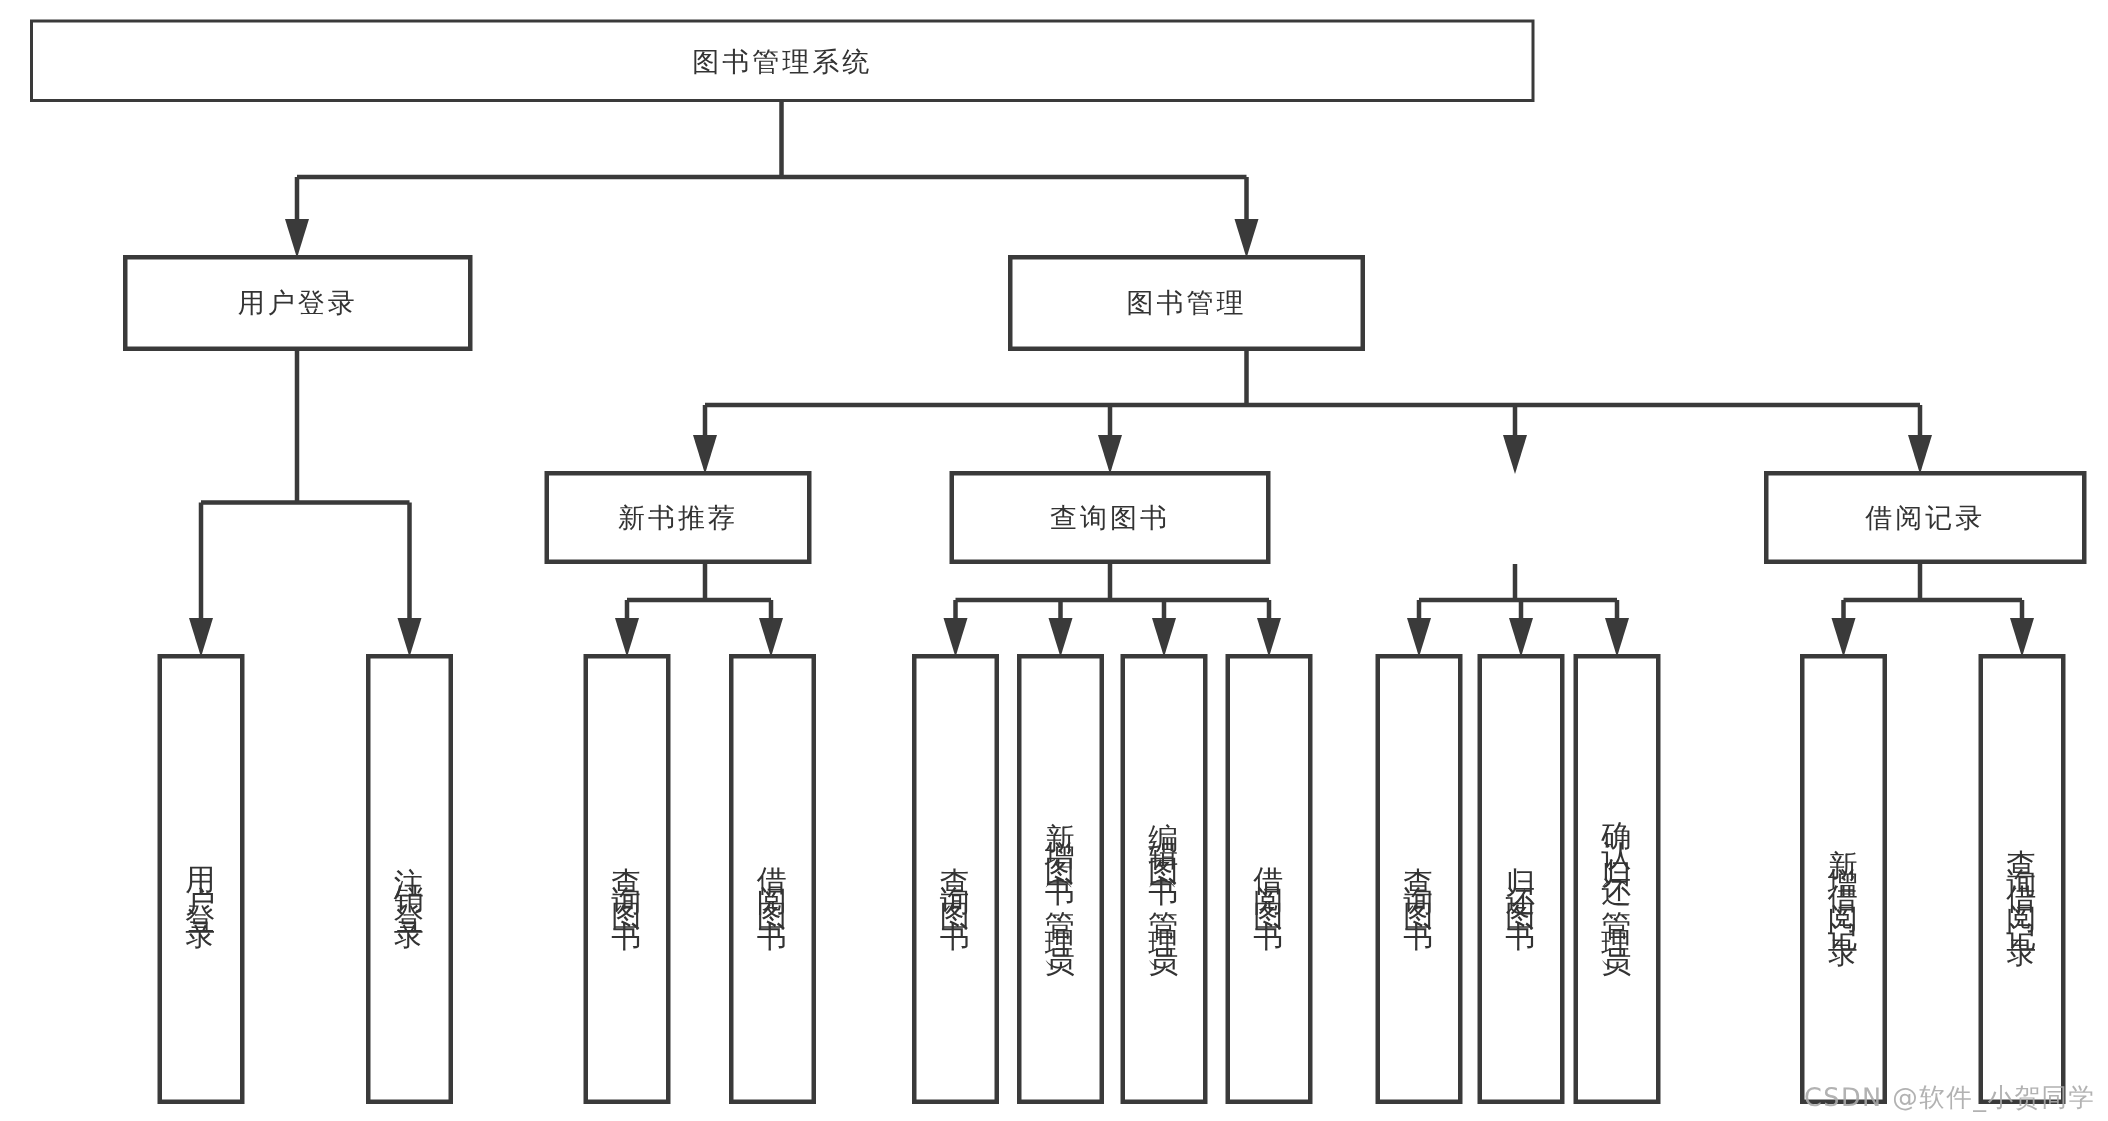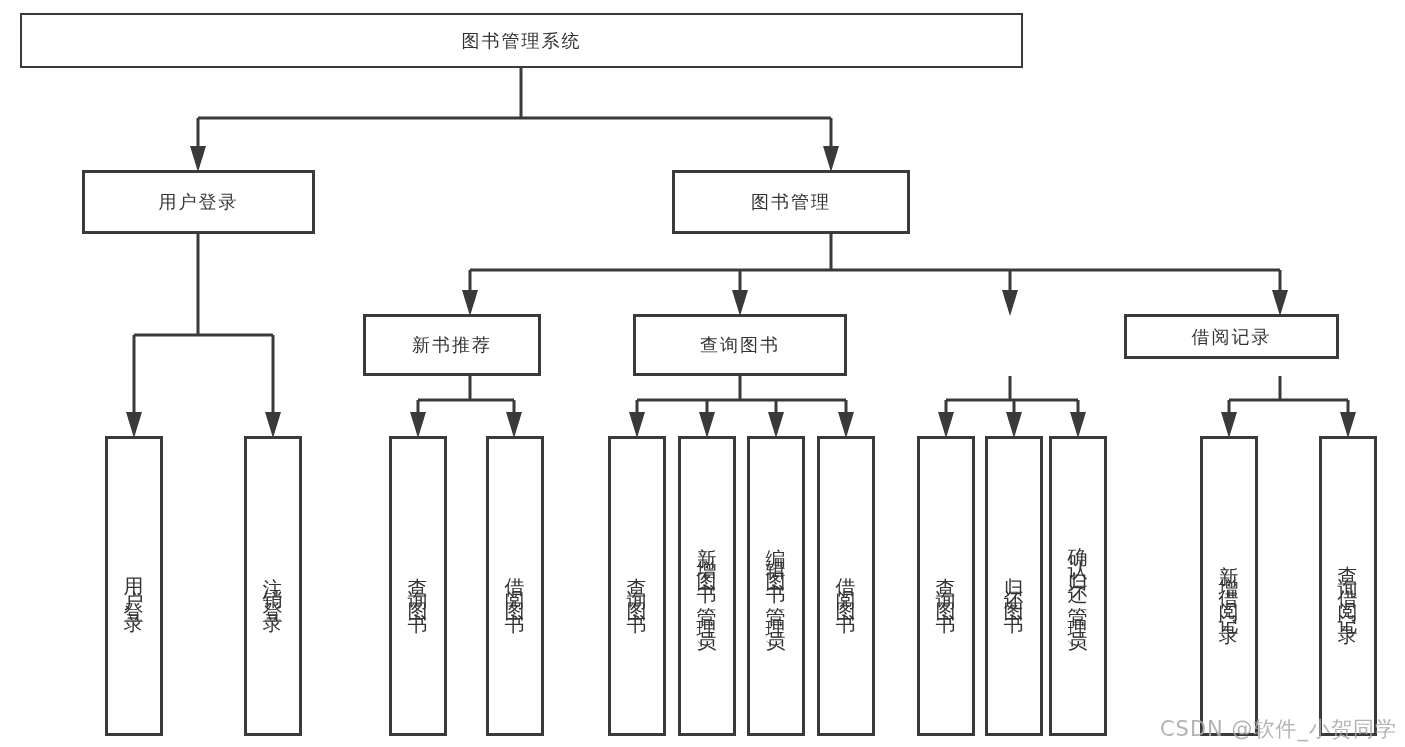--- a/index.html
+++ b/index.html
@@ -39,21 +39,21 @@
     writing-mode: vertical-rl;
     text-orientation: mixed;
     font-size: 20px;
     letter-spacing: 12px;
     line-height: 1;
   }
   .watermark {
     position: absolute;
     right: 8px;
     bottom: 4px;
-    font-size: 21px;
+    font-size: 17px;
     color: rgba(170,170,170,0.9);
     letter-spacing: 1px;
     white-space: nowrap;
     z-index: 10;
     margin-left: 20px;
   }
 </style>
 </head>
 <body>
 
@@ -99,21 +99,21 @@
     </g>
   </svg>
 
   <div class="node box-h root-box" style="left:20px; top:13px; width:1003px; height:55px;">图书管理系统</div>
 
   <div class="node box-h" style="left:82px; top:170px; width:233px; height:64px;">用户登录</div>
   <div class="node box-h" style="left:672px; top:170px; width:238px; height:64px;">图书管理</div>
 
   <div class="node box-h" style="left:363px; top:314px; width:178px; height:62px;">新书推荐</div>
   <div class="node box-h" style="left:633px; top:314px; width:214px; height:62px;">查询图书</div>
-  <div class="node box-h" style="left:1124px; top:314px; width:215px; height:45px;">借阅记录</div>
+  <div class="node box-h" style="left:1176px; top:314px; width:215px; height:62px;">借阅记录</div>
 
   <div class="node box-v" style="left:105px; top:436px; width:58px; height:300px;">用户登录</div>
   <div class="node box-v" style="left:244px; top:436px; width:58px; height:300px;">注销登录</div>
 
   <div class="node box-v" style="left:389px; top:436px; width:58px; height:300px;">查询图书</div>
   <div class="node box-v" style="left:486px; top:436px; width:58px; height:300px;">借阅图书</div>
 
   <div class="node box-v" style="left:608px; top:436px; width:58px; height:300px;">查询图书</div>
   <div class="node box-v" style="left:678px; top:436px; width:58px; height:300px;">新增图书（管理员）</div>
   <div class="node box-v" style="left:747px; top:436px; width:58px; height:300px;">编辑图书（管理员）</div>

